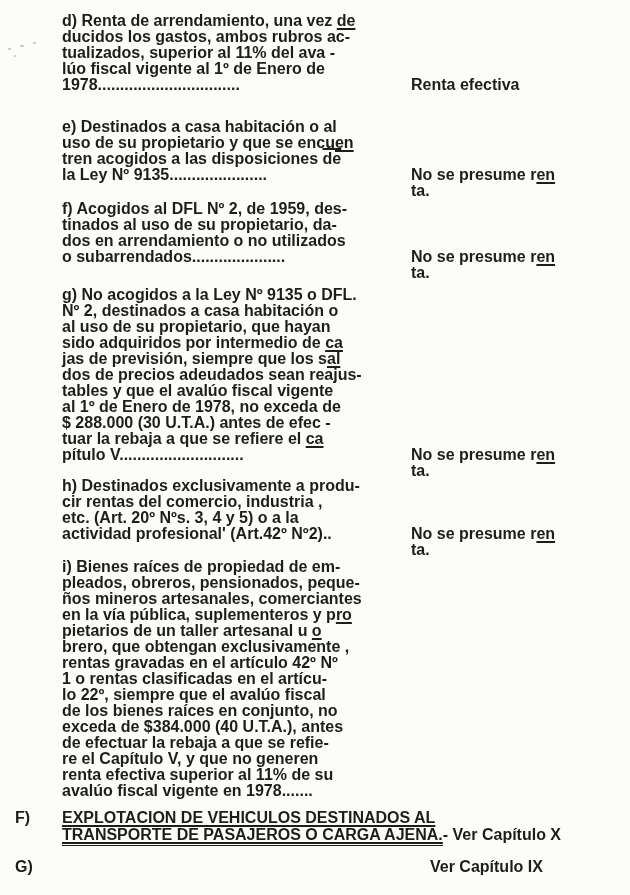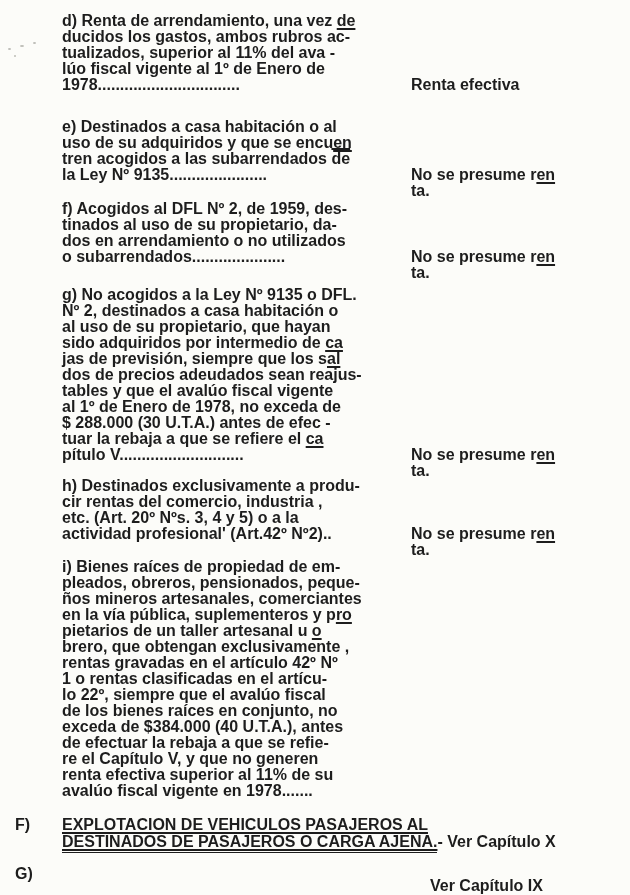--- a/index.html
+++ b/index.html
@@ -35,25 +35,25 @@
   .ul2{
     text-decoration:underline;text-decoration-thickness:1.5px;text-underline-offset:2px;
     border-bottom:1.5px solid currentColor;
     padding-bottom:1.5px;
   }
   .m-d{margin-bottom:26px;}
   .m-e{margin-bottom:18px;}
   .m-f{margin-bottom:22px;margin-top:8px;}
   .m-g{margin-bottom:15px;}
   .m-h{margin-bottom:17px;}
-  .m-i{margin-bottom:17px;}
+  .m-i{margin-bottom:10px;}
   .sec{position:relative;line-height:17px;white-space:nowrap;}
   .sec .lbl{position:absolute;left:-47px;top:0;}
   .m-F{margin-bottom:15px;}
-  .gref{position:absolute;left:368px;top:12px;}
+  .gref{position:absolute;left:368px;top:0;}
   .speck{position:absolute;background:#a3a39b;border-radius:50%;opacity:.7;}
   .s1{left:8px;top:48px;width:3px;height:2px;}
   .s2{left:20px;top:45px;width:4px;height:2px;}
   .s3{left:33px;top:42px;width:3px;height:2px;}
   .s4{left:14px;top:55px;width:2px;height:2px;}
 </style>
 </head>
 <body>
 
 <div class="page">
@@ -64,21 +64,21 @@
   <div class="speck s4"></div>
 
   <div class="doc">
 
     <div class="row m-d">
       <div class="left"><span>d) Renta de arrendamiento, una vez </span><span class="ul">de</span><br>ducidos los gastos, ambos rubros  ac-<br>tualizados, superior al 11% del ava -<br>lúo fiscal vigente al 1º de Enero  de<br>1978................................</div>
       <div class="right"><span>Renta efectiva</span></div>
     </div>
 
     <div class="row m-e">
-      <div class="left">e) Destinados a casa habitación o  al<br><span>uso de su adquiridos y que se encu</span><span class="ul">en</span><br><span>tren acogidos a las subarrendados  </span><span class="ol">de</span><br>la Ley Nº 9135......................</div>
+      <div class="left">e) Destinados a casa habitación o  al<br><span>uso de su propietario y que se encu</span><span class="ul">en</span><br><span>tren acogidos a las disposiciones  </span><span class="ol">de</span><br>la Ley Nº 9135......................</div>
       <div class="right"><span>No se presume r</span><span class="ul">en</span><br><span>ta.</span></div>
     </div>
 
     <div class="row m-f">
       <div class="left">f) Acogidos al DFL Nº 2, de 1959, des-<br>tinados al uso de su propietario, da-<br>dos en arrendamiento o no utilizados<br>o subarrendados.....................</div>
       <div class="right"><span>No se presume r</span><span class="ul">en</span><br><span>ta.</span></div>
     </div>
 
     <div class="row m-g">
       <div class="left">g) No acogidos a la Ley Nº 9135 o DFL.<br>Nº 2, destinados a casa habitación o<br>al uso de su propietario, que hayan<br><span>sido adquiridos por intermedio de  </span><span class="ul">ca</span><br><span>jas de previsión, siempre que los s</span><span class="ul">al</span><br>dos de precios adeudados sean reajus-<br>tables y que el avalúo fiscal vigente<br>al 1º de Enero de 1978, no exceda  de<br>$ 288.000 (30 U.T.A.) antes de efec -<br><span>tuar la rebaja a que se refiere el </span><span class="ul">ca</span><br>pítulo V............................</div>
@@ -89,22 +89,22 @@
       <div class="left">h) Destinados exclusivamente a produ-<br>cir rentas del comercio, industria ,<br>etc. (Art. 20º Nºs. 3, 4 y 5) o a la<br>actividad profesional' (Art.42º Nº2)..</div>
       <div class="right"><span>No se presume r</span><span class="ul">en</span><br><span>ta.</span></div>
     </div>
 
     <div class="row m-i">
       <div class="left">i) Bienes raíces de propiedad de em-<br>pleados, obreros, pensionados, peque-<br>ños mineros artesanales, comerciantes<br><span>en la vía pública, suplementeros y p</span><span class="ul">ro</span><br><span>pietarios de un  taller artesanal u </span><span class="ul">o</span><br>brero,  que obtengan exclusivamente ,<br>rentas gravadas en el artículo 42º Nº<br>1 o rentas clasificadas en el artícu-<br>lo 22º, siempre que el avalúo fiscal<br>de los bienes raíces en conjunto, no<br>exceda de $384.000 (40 U.T.A.), antes<br>de efectuar la rebaja a que se refie-<br>re el Capítulo V, y que no generen<br>renta efectiva superior al 11% de su<br>avalúo fiscal vigente en 1978.......</div>
     </div>
 
     <div class="sec m-F">
       <span class="lbl">F)</span>
-      <div class="sline"><span class="ul">EXPLOTACION DE VEHICULOS PASAJEROS AL</span></div>
-      <div class="sline"><span class="ul2">DESTINADOS DE PASAJEROS O CARGA AJENA.</span><span>- Ver Capítulo X</span></div>
+      <div class="sline"><span class="ul">EXPLOTACION DE VEHICULOS DESTINADOS AL</span></div>
+      <div class="sline"><span class="ul2">TRANSPORTE DE PASAJEROS O CARGA AJENA.</span><span>- Ver Capítulo X</span></div>
     </div>
 
     <div class="sec">
       <span class="lbl">G)</span>
       <span class="gref">Ver Capítulo IX</span>
     </div>
 
   </div>
 </div>
 

